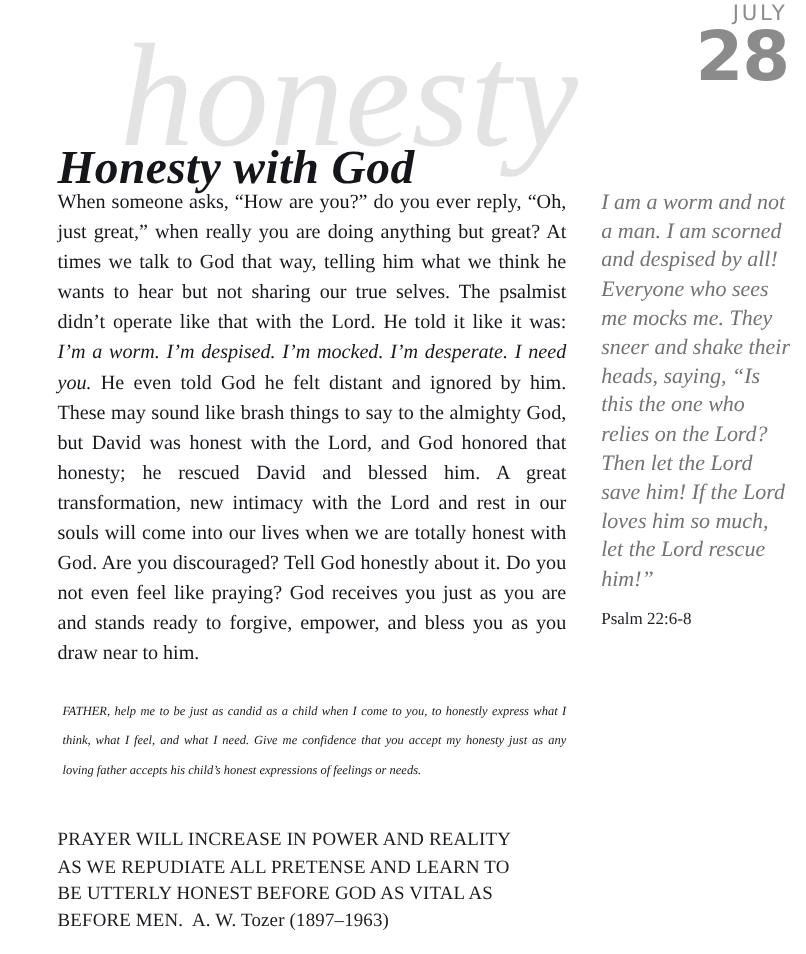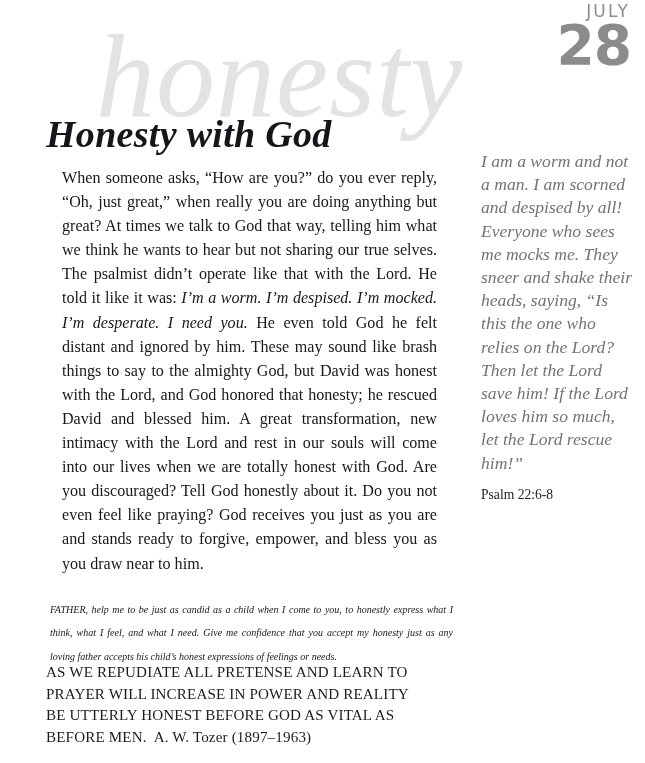--- a/index.html
+++ b/index.html
@@ -96,21 +96,21 @@
     top: 150px;
     width: 152px;
     z-index: 2;
   }
 
   .devotion {
     font-size: 16.1px;
     line-height: 24.1px;
     text-align: justify;
     text-justify: inter-word;
-    margin: 16px;
+    margin: 0;
     color: #17181c;
     hyphens: manual;
   }
   .devotion i {
     font-style: italic;
   }
 
   .prayer {
     margin: 22px 0 0 4px;
     font-size: 10px;
@@ -179,20 +179,20 @@
     <p class="prayer">FATHER, help me to be just as candid as a child when I come to you, to honestly express what I think, what I feel, and what I need. Give me confidence that you accept my honesty just as any loving father accepts his child’s honest expressions of feelings or needs.</p>
   </div>
 
   <div class="side-col">
     <p class="scripture">I am a worm and not a man. I am scorned and despised by all! Everyone who sees me mocks me. They sneer and shake their heads, saying, “Is this the one who relies on the Lord? Then let the Lord save him! If the Lord loves him so much, let the Lord rescue him!”</p>
     <p class="scripture-ref">Psalm 22:6-8</p>
   </div>
 
   <div class="quote-block">
     <p class="quote-text">
+      <span class="quote-line">PRAYER WILL INCREASE IN POWER AND REALITY</span>
       <span class="quote-line">AS WE REPUDIATE ALL PRETENSE AND LEARN TO</span>
-      <span class="quote-line">PRAYER WILL INCREASE IN POWER AND REALITY</span>
       <span class="quote-line">BE UTTERLY HONEST BEFORE GOD AS VITAL AS</span>
       <span class="quote-line"><span>BEFORE MEN.</span><span>  </span><span class="quote-attrib">A. W. Tozer (1897–1963)</span></span>
     </p>
   </div>
 
 </div>
 
 </body></html>

